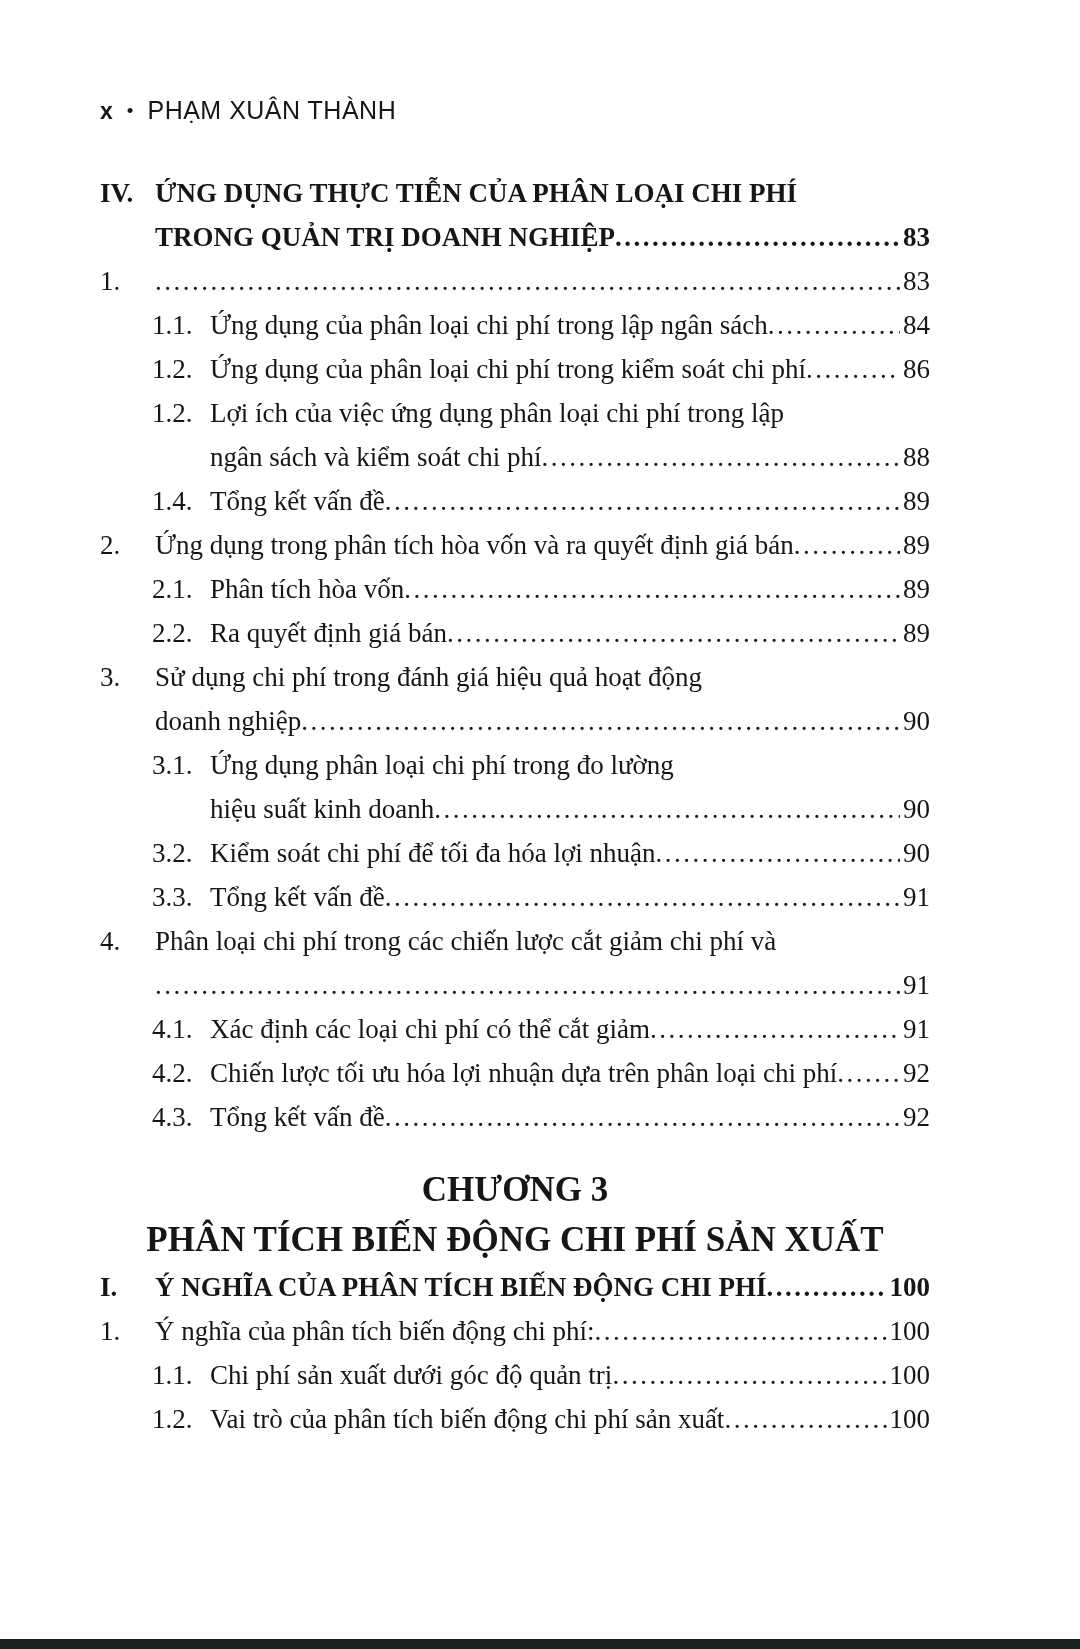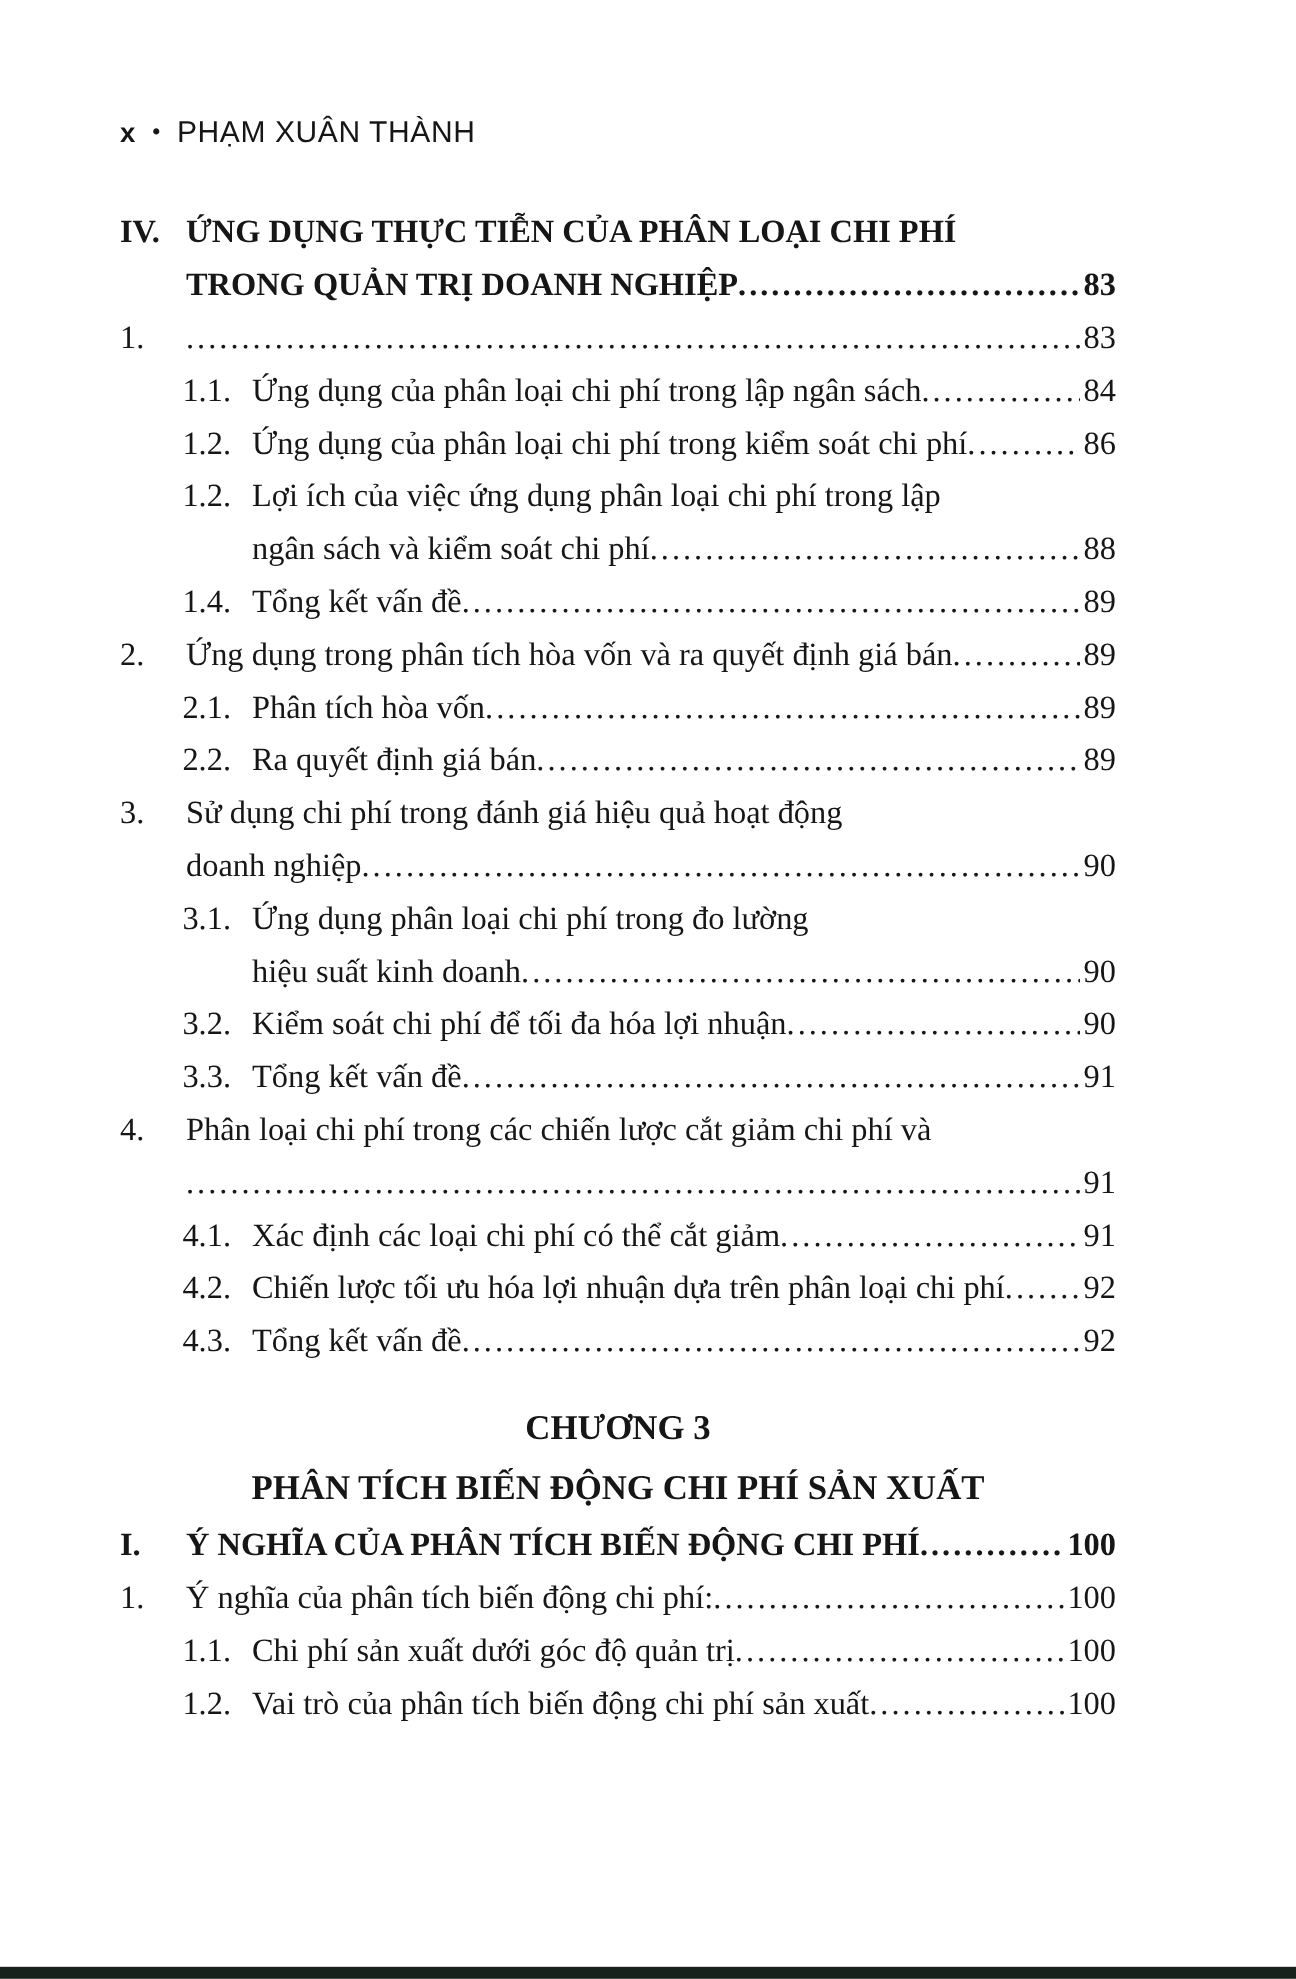--- a/index.html
+++ b/index.html
@@ -40,21 +40,21 @@
   .leader { flex:1 1 auto; overflow:hidden; min-width:10px; white-space:nowrap; }
   .leader::after {
     content:"........................................................................................................................";
     letter-spacing:2.5px;
   }
   .pg { white-space:nowrap; padding-left:3px; }
 
   
   .chapter-heading {
     text-align:center; font-weight:bold;
-    font-size:29px; line-height:50px;
+    font-size:35px; line-height:50px;
   }
   [data-name="chapter-number-heading"] { margin-top:26px; }
 
   
   .bottom-bar {
     position:absolute; left:0; right:0; bottom:0;
     height:10px; background:#16231c;
   }
 </style>
 </head>

